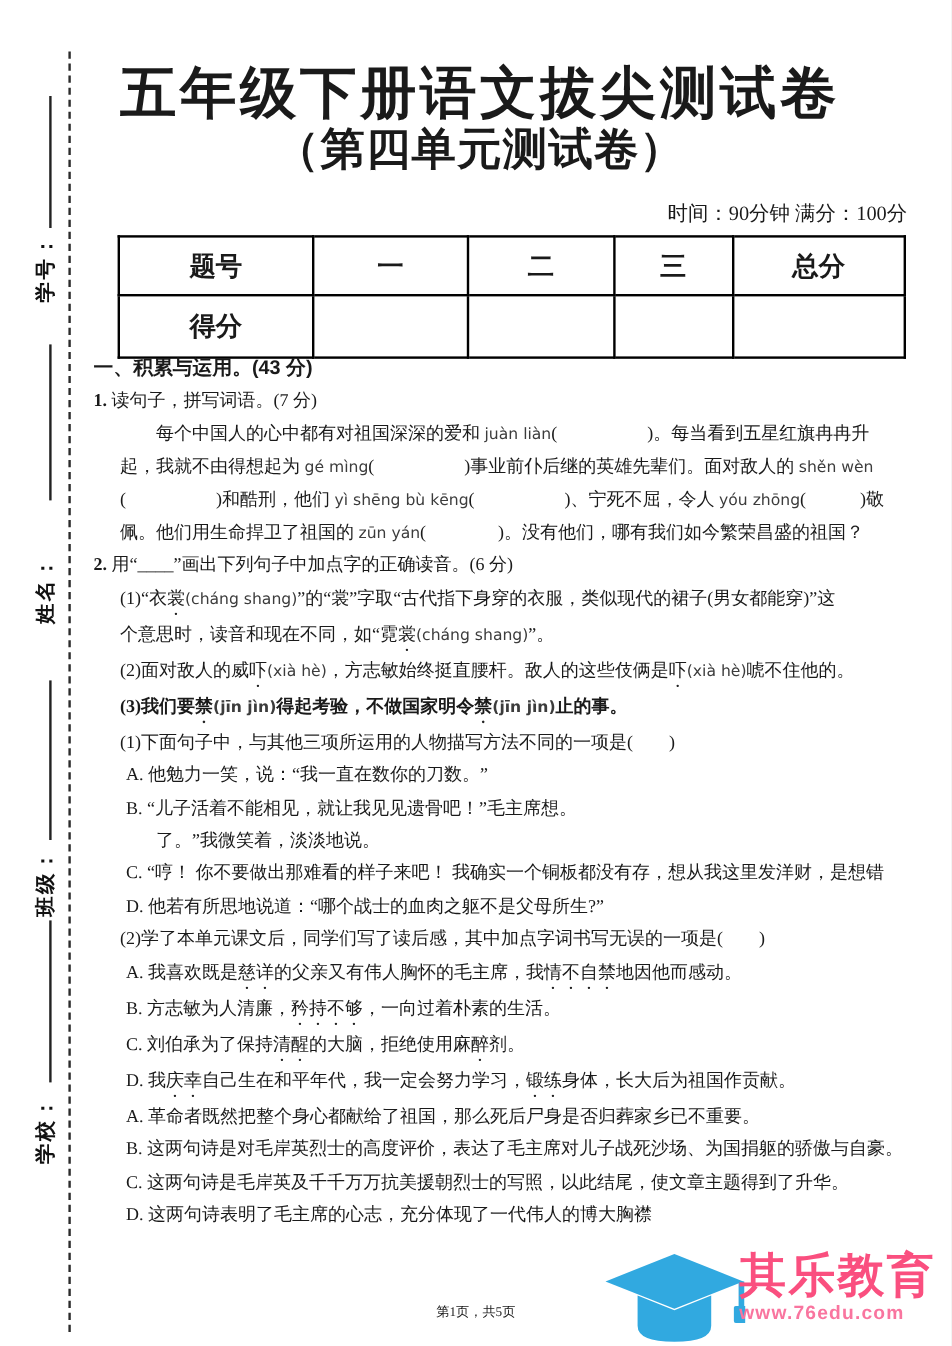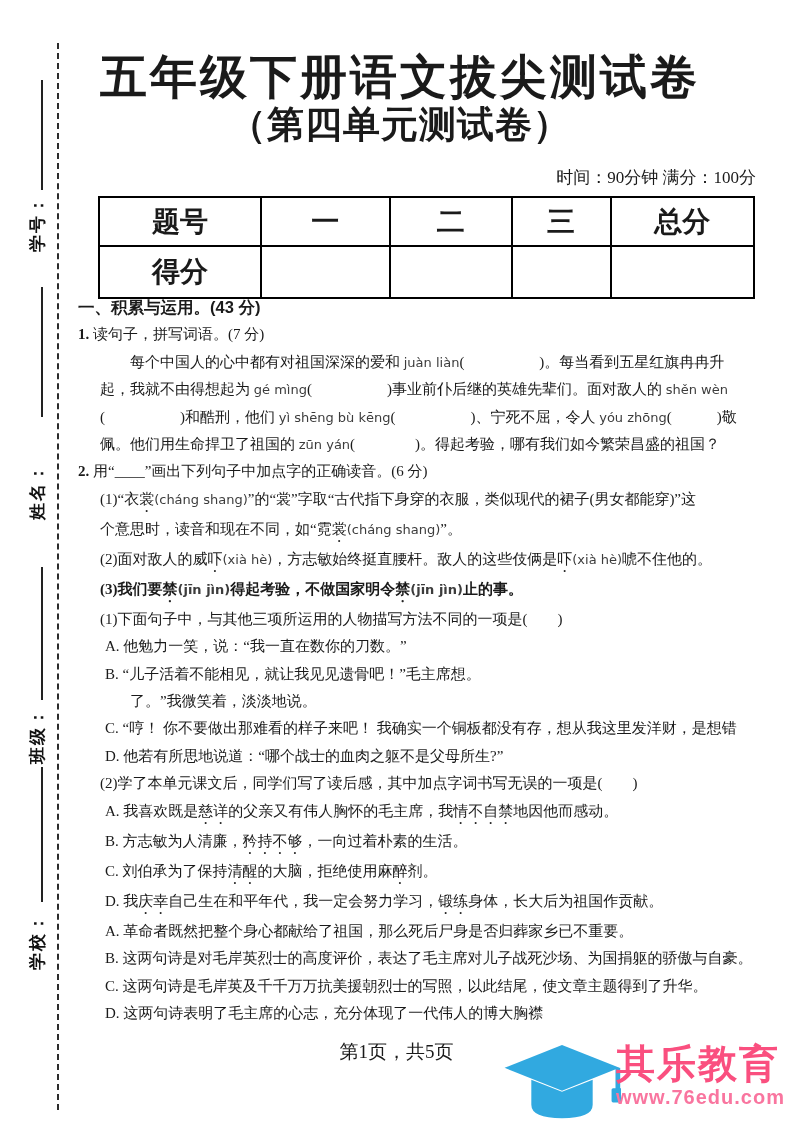--- a/index.html
+++ b/index.html
@@ -19,43 +19,43 @@
   .title{position:absolute; left:60px; width:680px; top:26px; text-align:center;
     font-size:47px; font-weight:700; letter-spacing:3px;margin-top:20px;}
   .subtitle{position:absolute; left:60px; width:680px; top:100px; text-align:center;
     font-size:37px; font-weight:700; letter-spacing:1px;}
   .meta{position:absolute; left:78px; width:678px; top:166px; text-align:right;
     font-size:17px;}
   
   .score-table{position:absolute; left:98px; top:196px; width:657px; height:97px;
     border-collapse:collapse; table-layout:fixed;}
   .score-table td{border:2.5px solid #000; text-align:center; vertical-align:middle;
-    font-weight:700; font-size:28px; padding:0;font-family:Liberation Serif, serif;}
+    font-weight:700; font-size:22px; padding:0;font-family:Liberation Serif, serif;}
   
   .body{position:absolute; left:78px; top:294px; width:684px; font-size:15px;
     line-height:27.4px;}
   .line{white-space:nowrap;}
   .line.sect{font-family:"Liberation Sans","DejaVu Sans",sans-serif;
     font-weight:700; font-size:16.5px;}
   .seg-bn{font-weight:700;}
   .seg-py{font-family:"DejaVu Sans","Liberation Sans",sans-serif;
     font-size:13px; color:#3c3c3c;}
   .seg-d{-webkit-text-emphasis:filled dot #222; -webkit-text-emphasis-position:under right;
     text-emphasis:filled dot #222; text-emphasis-position:under right;}
   
-  .pagenum{position:absolute; left:0; width:793px; top:1039px; text-align:center;
-    font-size:19px;}
+  .pagenum{position:absolute; left:0; width:793px; top:1086px; text-align:center;
+    font-size:11px;}
   
   .logo-cap{position:absolute; left:503px; top:1040px; width:118px; height:95px;}
   .logo-text{position:absolute; left:616px; top:1042px; width:176px;
     font-family:"Liberation Sans","DejaVu Sans",sans-serif;
     font-size:39px; font-weight:700; letter-spacing:2px; line-height:44px;}
   .logo-url{position:absolute; left:616px; top:1086px; width:176px;
     font-family:"Liberation Sans","DejaVu Sans",sans-serif;
-    font-size:20px; font-weight:700; letter-spacing:1px;}
+    font-size:16px; font-weight:700; letter-spacing:1px;}
 </style>
 </head>
 <body>
 
 <div class="page">
 
   <div class="seal-line"></div>
 
   <div class="mgroup" style="left:26px; top:252px;">
     <span class="mlabel">学号：</span><span class="mline" style="width:110px; margin-left:5px;"></span>
@@ -99,21 +99,21 @@
     </tr>
   </tbody>
     </table>
 
   <div class="body">
       <div class="line sect"><span class="seg-t">一、积累与运用。(43 分)</span></div>
       <div class="line"><span class="seg-bn">1.</span><span class="seg-t"> 读句子，拼写词语。(7 分)</span></div>
       <div class="line" style="padding-left: 52px;"><span class="seg-t">每个中国人的心中都有对祖国深深的爱和 </span><span class="seg-py">juàn liàn</span><span class="seg-t">(　　　　　)。每当看到五星红旗冉冉升</span></div>
       <div class="line" style="padding-left: 22px;"><span class="seg-t">起，我就不由得想起为 </span><span class="seg-py">gé mìng</span><span class="seg-t">(　　　　　)事业前仆后继的英雄先辈们。面对敌人的 </span><span class="seg-py">shěn wèn</span></div>
       <div class="line" style="padding-left: 22px;"><span class="seg-t">(　　　　　)和酷刑，他们 </span><span class="seg-py">yì shēng bù kēng</span><span class="seg-t">(　　　　　)、宁死不屈，令人 </span><span class="seg-py">yóu zhōng</span><span class="seg-t">(　　　)敬</span></div>
-      <div class="line" style="padding-left: 22px;"><span class="seg-t">佩。他们用生命捍卫了祖国的 </span><span class="seg-py">zūn yán</span><span class="seg-t">(　　　　)。得起考验，哪有我们如今繁荣昌盛的祖国？</span></div>
+      <div class="line" style="padding-left: 22px;"><span class="seg-t">佩。他们用生命捍卫了祖国的 </span><span class="seg-py">zūn yán</span><span class="seg-t">(　　　　)。没有他们，哪有我们如今繁荣昌盛的祖国？</span></div>
       <div class="line"><span class="seg-bn">2.</span><span class="seg-t"> 用“____”画出下列句子中加点字的正确读音。(6 分)</span></div>
       <div class="line" style="padding-left: 22px;"><span class="seg-t">(1)“衣</span><span class="seg-d">裳</span><span class="seg-py">(cháng  shang)</span><span class="seg-t">”的“裳”字取“古代指下身穿的衣服，类似现代的裙子(男女都能穿)”这</span></div>
       <div class="line" style="padding-left: 22px;"><span class="seg-t">个意思时，读音和现在不同，如“霓</span><span class="seg-d">裳</span><span class="seg-py">(cháng  shang)</span><span class="seg-t">”。</span></div>
       <div class="line" style="padding-left: 22px;"><span class="seg-t">(2)面对敌人的威</span><span class="seg-d">吓</span><span class="seg-py">(xià  hè)</span><span class="seg-t">，方志敏始终挺直腰杆。敌人的这些伎俩是</span><span class="seg-d">吓</span><span class="seg-py">(xià  hè)</span><span class="seg-t">唬不住他的。</span></div>
       <div class="line" style="padding-left: 22px; font-weight: bold;"><span class="seg-t">(3)我们要</span><span class="seg-d">禁</span><span class="seg-py">(jīn  jìn)</span><span class="seg-t">得起考验，不做国家明令</span><span class="seg-d">禁</span><span class="seg-py">(jīn  jìn)</span><span class="seg-t">止的事。</span></div>
       <div class="line" style="padding-left: 22px;"><span class="seg-t">(1)下面句子中，与其他三项所运用的人物描写方法不同的一项是(　　)</span></div>
       <div class="line" style="padding-left: 27px;"><span class="seg-t">A. 他勉力一笑，说：“我一直在数你的刀数。”</span></div>
       <div class="line" style="padding-left: 27px;"><span class="seg-t">B. “儿子活着不能相见，就让我见见遗骨吧！”毛主席想。</span></div>
       <div class="line" style="padding-left: 52px;"><span class="seg-t">了。”我微笑着，淡淡地说。</span></div>
       <div class="line" style="padding-left: 27px;"><span class="seg-t">C. “哼！ 你不要做出那难看的样子来吧！ 我确实一个铜板都没有存，想从我这里发洋财，是想错</span></div>

